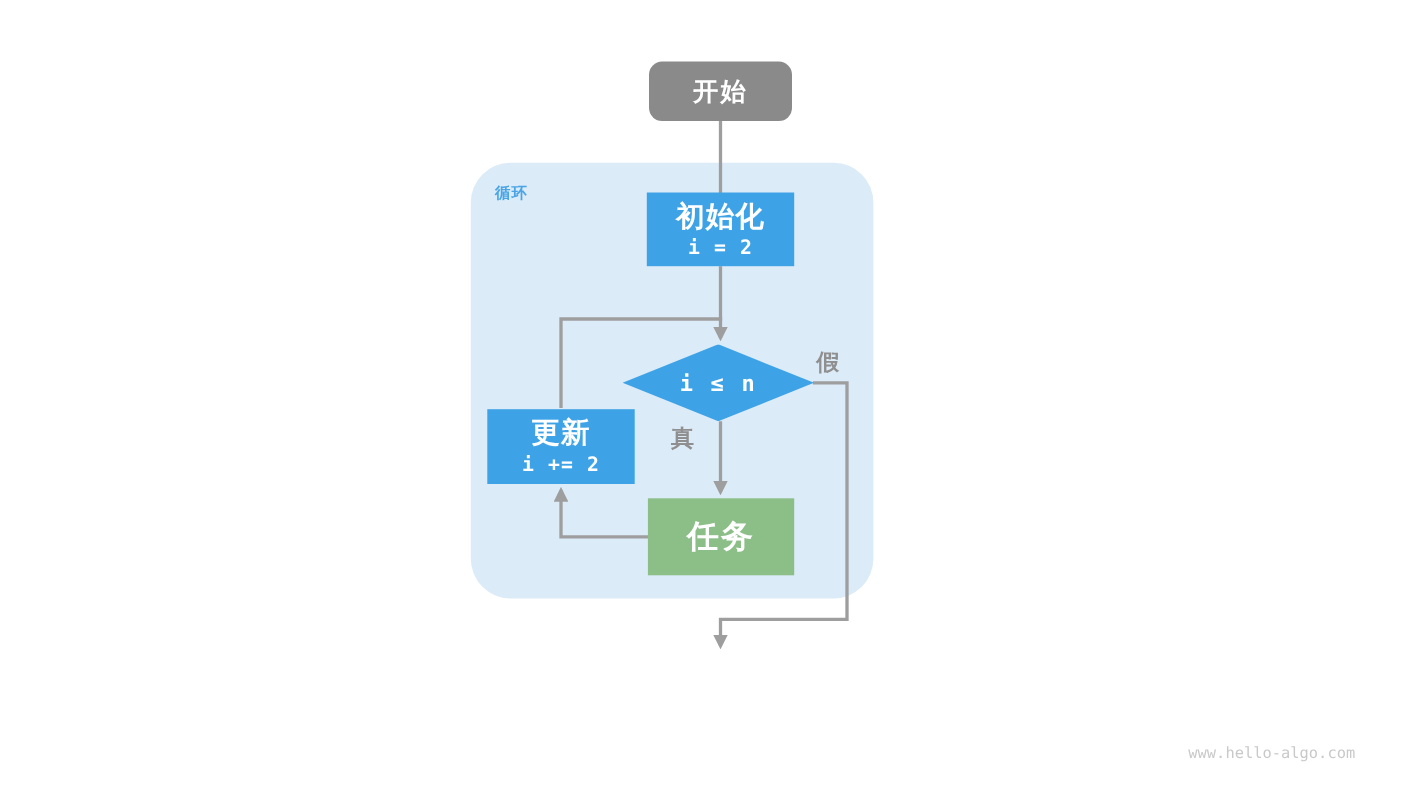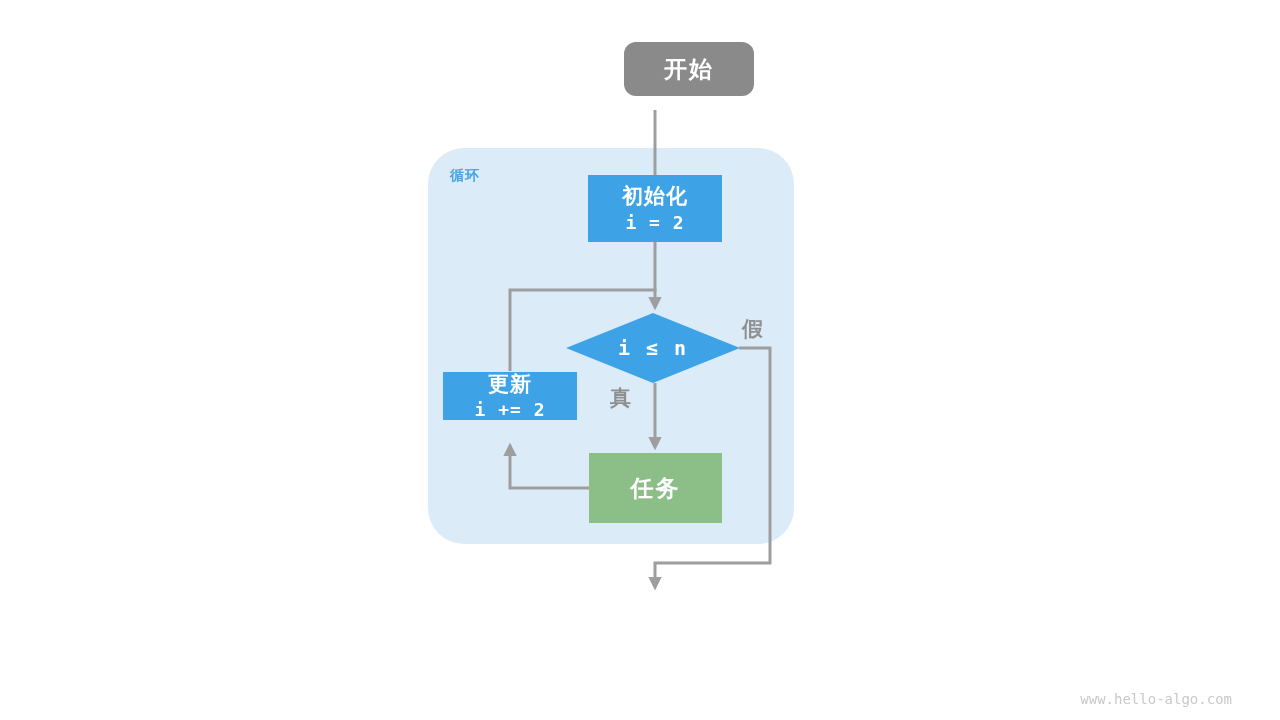--- a/index.html
+++ b/index.html
@@ -60,69 +60,68 @@
     text-align: center;
   }
   .terminator {
     width: 130px; height: 54px;
     background: var(--node-gray);
     border-radius: 12px;
     font-size: 23px;
     font-weight: 700;
     letter-spacing: 2px;
   }
-  .node-start { left: 590px; top: 42px; margin-left: 34px; }
+  .node-start { left: 590px; top: 56px; }
   .node-end   { left: 590px; top: 593px; height: 55px; }
   .process {
     background: var(--node-blue);
     line-height: 1.35;
   }
   .node-init   { left: 588px; top: 175px; width: 134px; height: 67px; }
-  .node-update { left: 443px; top: 372px; width: 134px; height: 48px; }
-  .process .zh { font-size: 21px; font-weight: 700; letter-spacing: 1px; }
+  .node-update { left: 443px; top: 372px; width: 134px; height: 68px; }
+  .process .zh { font-size: 26px; font-weight: 700; letter-spacing: 1px; }
   .code {
     font-family: "DejaVu Sans Mono", monospace;
     font-size: 18px;
     font-weight: 700;
     letter-spacing: 1px;
   }
   .node-diamond {
     left: 566px; top: 313px;
     width: 174px; height: 70px;
     background: var(--node-blue);
     clip-path: polygon(50% 0%, 100% 50%, 50% 100%, 0% 50%);
     font-family: "DejaVu Sans Mono", monospace;
     font-size: 20px;
     font-weight: 700;
     letter-spacing: 2px;
   }
   .node-task {
     left: 589px; top: 453px;
     width: 133px; height: 70px;
     background: var(--node-green);
-    font-size: 23px;
+    font-size: 29px;
     font-weight: 700;
     letter-spacing: 2px;
   }
   .edge-label {
     position: absolute;
     z-index: 4;
     font-size: 21px;
     font-weight: 700;
     color: var(--label-gray);
   }
   .label-false { left: 742px; top: 315px; }
   .label-true  { left: 610px; top: 384px; }
   .watermark {
     position: absolute;
     right: 48px; top: 677px;
     font-family: "DejaVu Sans Mono", monospace;
     font-size: 14px;
     color: var(--watermark-gray);
-    margin-top: 14px;
   }
 </style>
 </head>
 <body>
 
 <div class="canvas">
 
   <div class="loop-container"></div>
   <div class="loop-label">循环</div>
 

